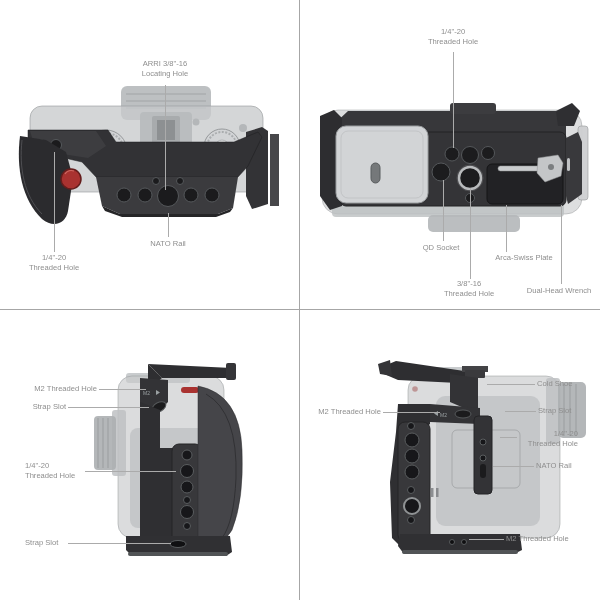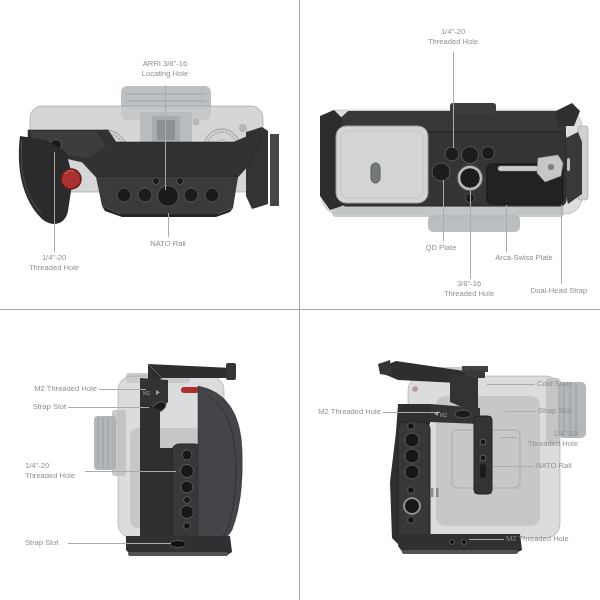--- a/index.html
+++ b/index.html
@@ -224,31 +224,31 @@
   <div class="ann c" style="left:4px;top:253px;width:100px">
     <span>1/4"-20</span><br>
     <span>Threaded Hole</span>
   </div>
 
   <div class="ann c" style="left:393px;top:27px;width:120px">
     <span>1/4"-20</span><br>
     <span>Threaded Hole</span>
   </div>
   <div class="ann c" style="left:381px;top:243px;width:120px">
-    <span>QD Plate</span>
+    <span>QD Socket</span>
   </div>
   <div class="ann c" style="left:464px;top:253px;width:120px">
     <span>Arca-Swiss Plate</span>
   </div>
   <div class="ann c" style="left:409px;top:279px;width:120px">
     <span>3/8"-16</span><br>
     <span>Threaded Hole</span>
   </div>
   <div class="ann c" style="left:499px;top:286px;width:120px">
-    <span>Dual-Head Strap</span>
+    <span>Dual-Head Wrench</span>
   </div>
 
   <div class="ann r" style="left:0px;top:384px;width:97px">
     <span>M2 Threaded Hole</span>
   </div>
   <div class="ann r" style="left:0px;top:402px;width:66px">
     <span>Strap Slot</span>
   </div>
   <div class="ann l" style="left:25px;top:461px;width:100px">
     <span>1/4"-20</span><br>

